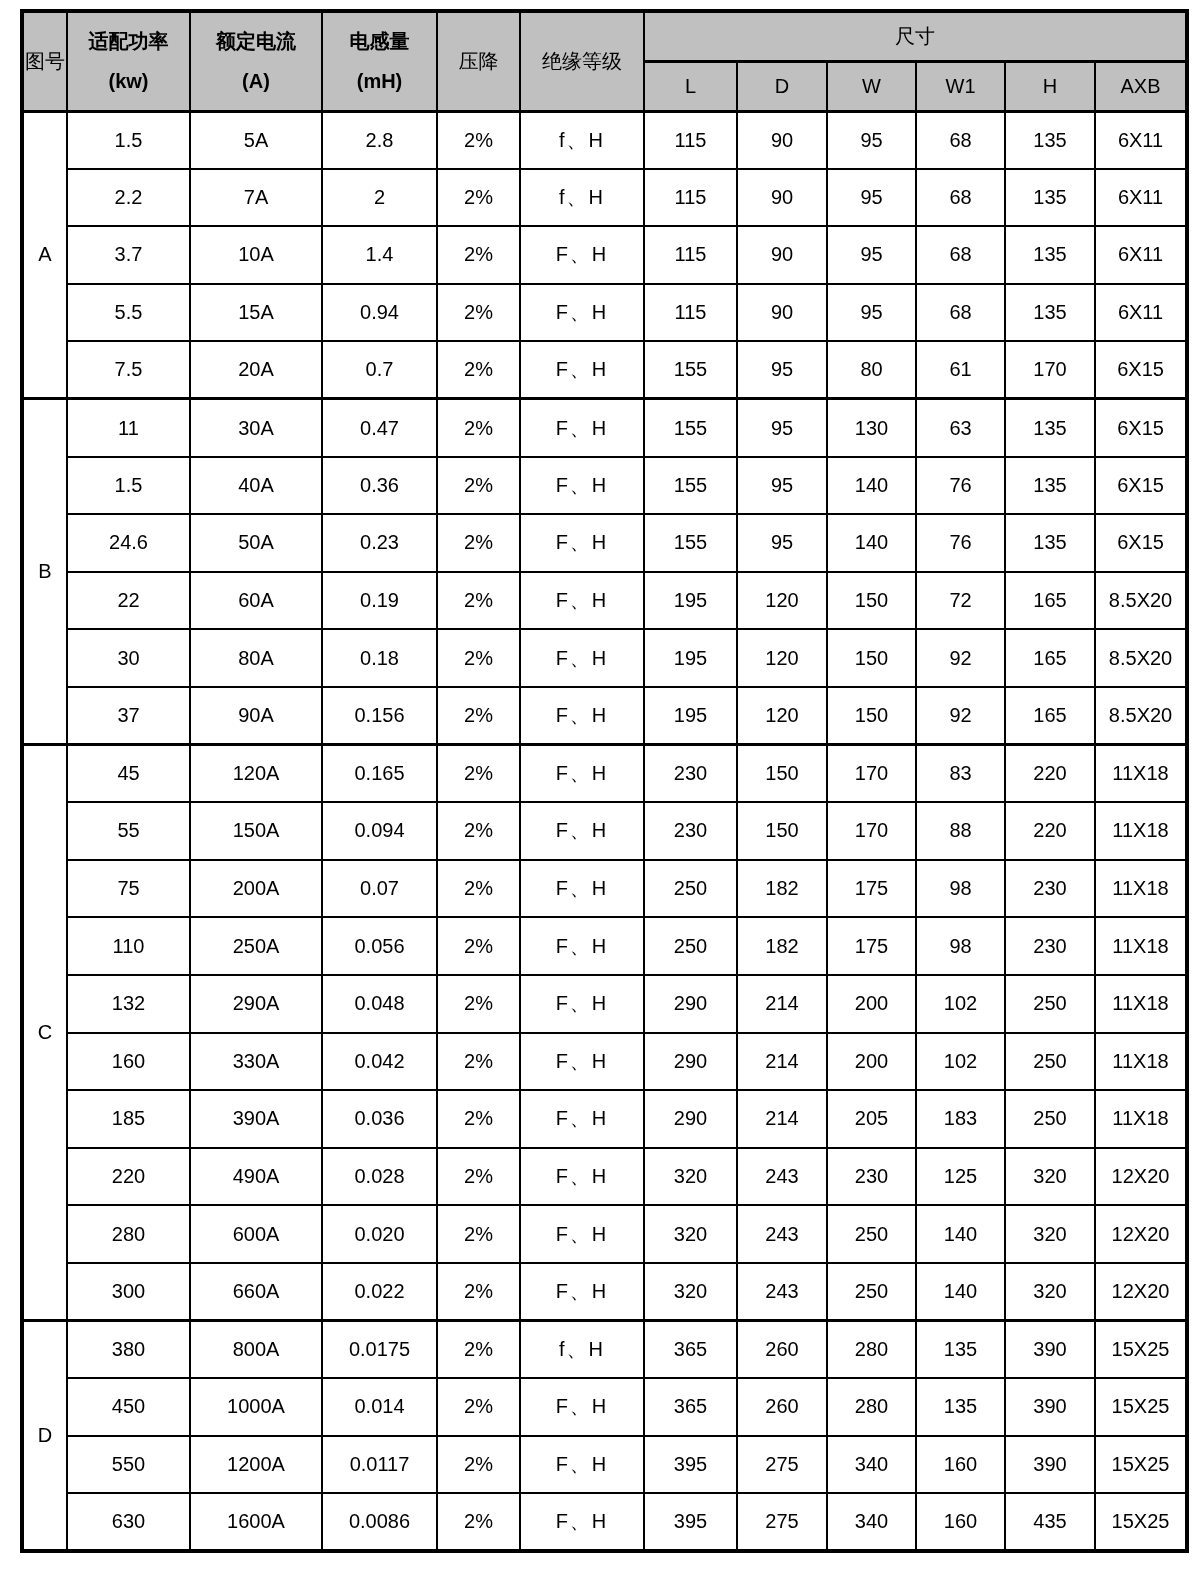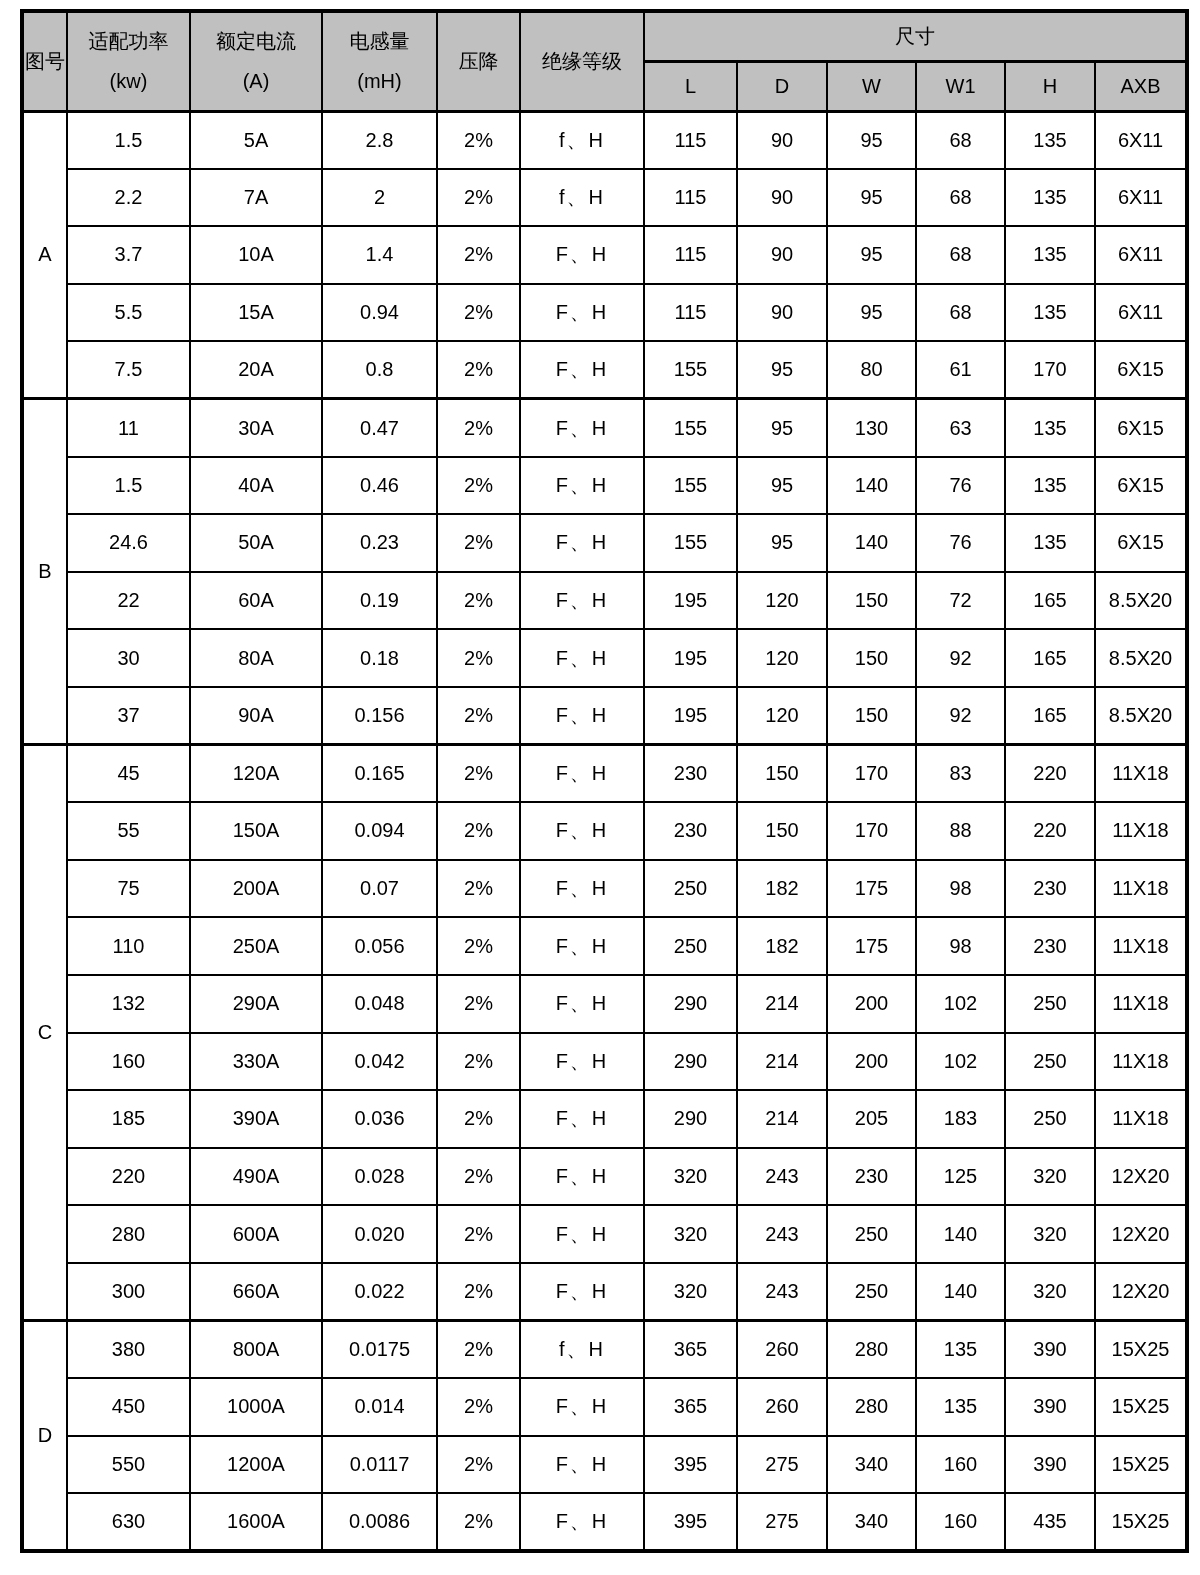--- a/index.html
+++ b/index.html
@@ -41,21 +41,21 @@
   tbody tr.group-start td { border-top-width: 3px; }
   td.figure-cell {
     background: #ffffff;
   }
   th.th-figure {
     white-space: normal;
     word-break: break-all;
     line-height: 2.0;
     padding: 0 4px;
   }
-  .hdr-2line span { display: block; line-height: 2.0; }
+  .hdr-2line span { display: block; line-height: 2.0; font-weight: bold; }
   .ins-cell { letter-spacing: 2px; }
 </style>
 </head>
 <body>
 
 <div class="table-wrap">
   <table class="spec">
     <colgroup>
       <col style="width:45px">
       <col style="width:123px">
@@ -148,21 +148,21 @@
           <td>115</td>
           <td>90</td>
           <td>95</td>
           <td>68</td>
           <td>135</td>
           <td>6X11</td>
         </tr>
         <tr>
           <td>7.5</td>
           <td>20A</td>
-          <td>0.8</td>
+          <td>0.7</td>
           <td>2%</td>
           <td class="ins-cell">F、H</td>
           <td>155</td>
           <td>95</td>
           <td>80</td>
           <td>61</td>
           <td>170</td>
           <td>6X15</td>
         </tr>
         <tr class="group-start">
@@ -175,21 +175,21 @@
           <td>155</td>
           <td>95</td>
           <td>130</td>
           <td>63</td>
           <td>135</td>
           <td>6X15</td>
         </tr>
         <tr>
           <td>1.5</td>
           <td>40A</td>
-          <td>0.46</td>
+          <td>0.36</td>
           <td>2%</td>
           <td class="ins-cell">F、H</td>
           <td>155</td>
           <td>95</td>
           <td>140</td>
           <td>76</td>
           <td>135</td>
           <td>6X15</td>
         </tr>
         <tr>

